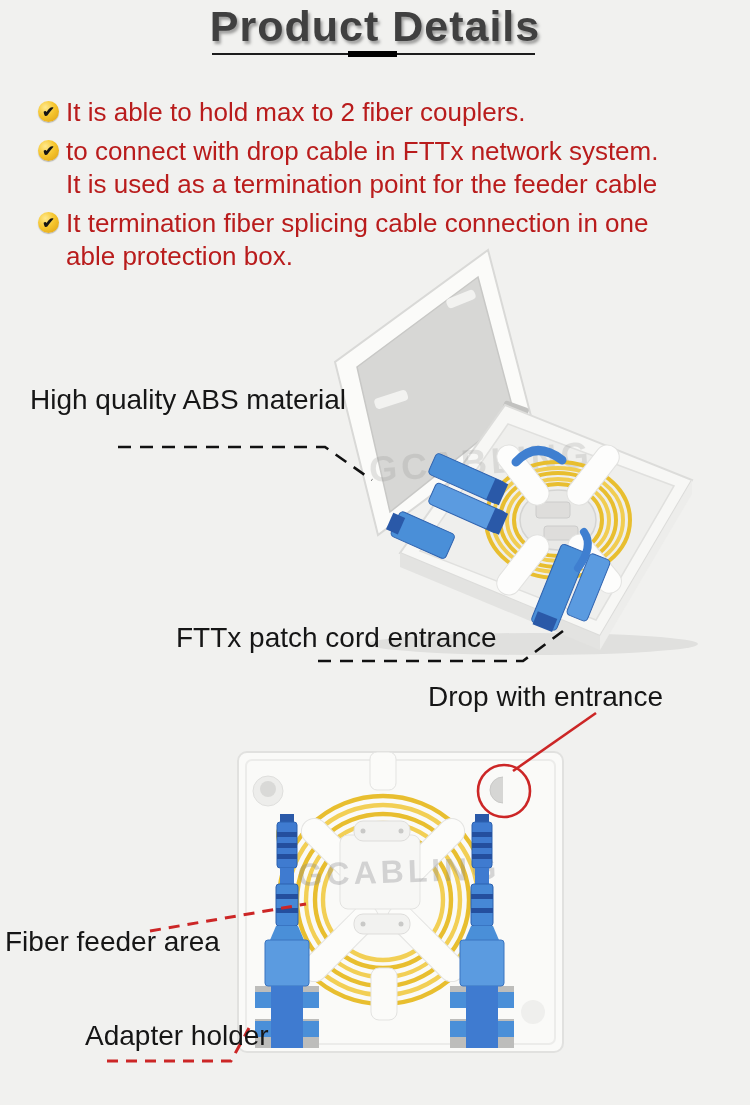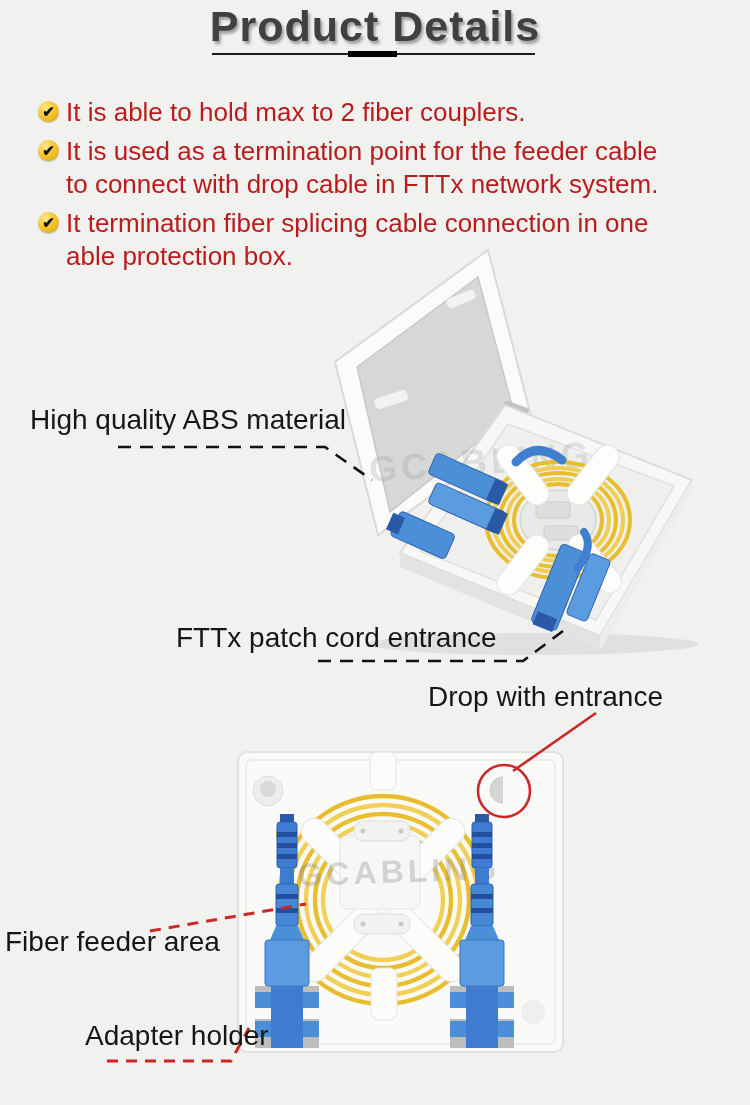--- a/index.html
+++ b/index.html
@@ -50,22 +50,22 @@
   <ul class="features">
     <li>
       <span class="check">✔</span>
       <span class="ftext">
         <span class="fl">It is able to hold max to 2 fiber couplers.</span>
       </span>
     </li>
     <li>
       <span class="check">✔</span>
       <span class="ftext">
+        <span class="fl">to connect with drop cable in FTTx network system.</span>
         <span class="fl">It is used as a termination point for the feeder cable</span>
-        <span class="fl">to connect with drop cable in FTTx network system.</span>
       </span>
     </li>
     <li>
       <span class="check">✔</span>
       <span class="ftext">
         <span class="fl">It termination fiber splicing cable connection in one</span>
         <span class="fl">able protection box.</span>
       </span>
     </li>
   </ul>
@@ -208,21 +208,21 @@
       <rect x="249" y="150" width="22" height="5" fill="#244f9e"></rect>
         <rect x="249" y="164" width="22" height="5" fill="#244f9e"></rect>
       <polygon points="249,182 271,182 277,196 243,196" fill="#4a8fd8"></polygon>
       <rect x="238" y="196" width="44" height="46" rx="3" fill="#5b9be0" stroke="#3a74c0"></rect>
       <rect x="228" y="248" width="64" height="16" fill="#4a8fd8"></rect>
       <rect x="228" y="277" width="64" height="16" fill="#4a8fd8"></rect>
       <rect x="244" y="242" width="32" height="62" fill="#3f7bd0"></rect>
     </g>
   </svg>
 
-  <div class="anno" style="left:30px; top:404px;">High quality ABS material</div>
+  <div class="anno" style="left:30px; top:384px;">High quality ABS material</div>
   <div class="anno" style="left:176px; top:622px;">FTTx patch cord entrance</div>
   <div class="anno" style="left:428px; top:681px;">Drop with entrance</div>
   <div class="anno" style="left:5px;  top:926px;">Fiber feeder area</div>
   <div class="anno" style="left:85px; top:1020px;">Adapter holder</div>
 
   <svg class="overlay" width="750" height="1105" viewBox="0 0 750 1105">
     <path d="M118,447 L325,447 L372,480" fill="none" stroke="#111" stroke-width="2.6" stroke-dasharray="13 9"></path>
     <path d="M318,661 L523,661 L567,628" fill="none" stroke="#111" stroke-width="2.6" stroke-dasharray="13 9"></path>
     <path d="M596,713 L513,771" fill="none" stroke="#cc2626" stroke-width="2.6"></path>
     <circle cx="504" cy="791" r="26" fill="none" stroke="#cc2626" stroke-width="2.6"></circle>

